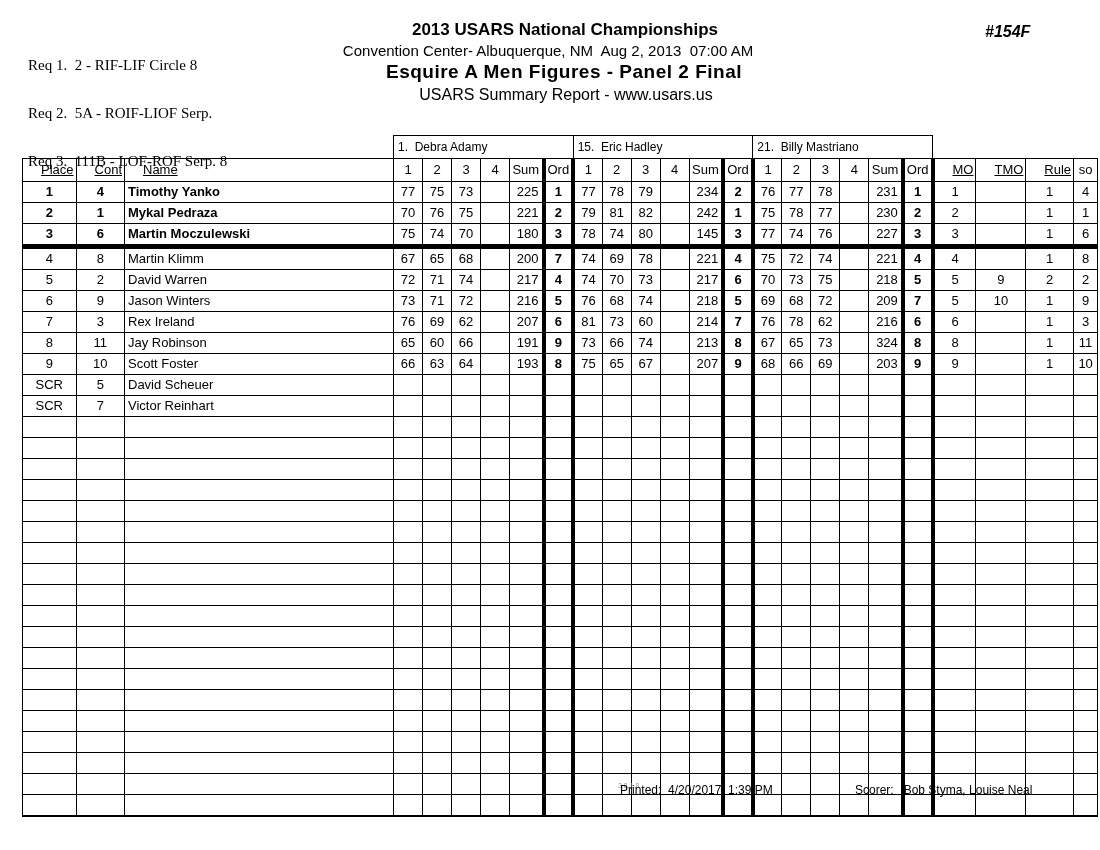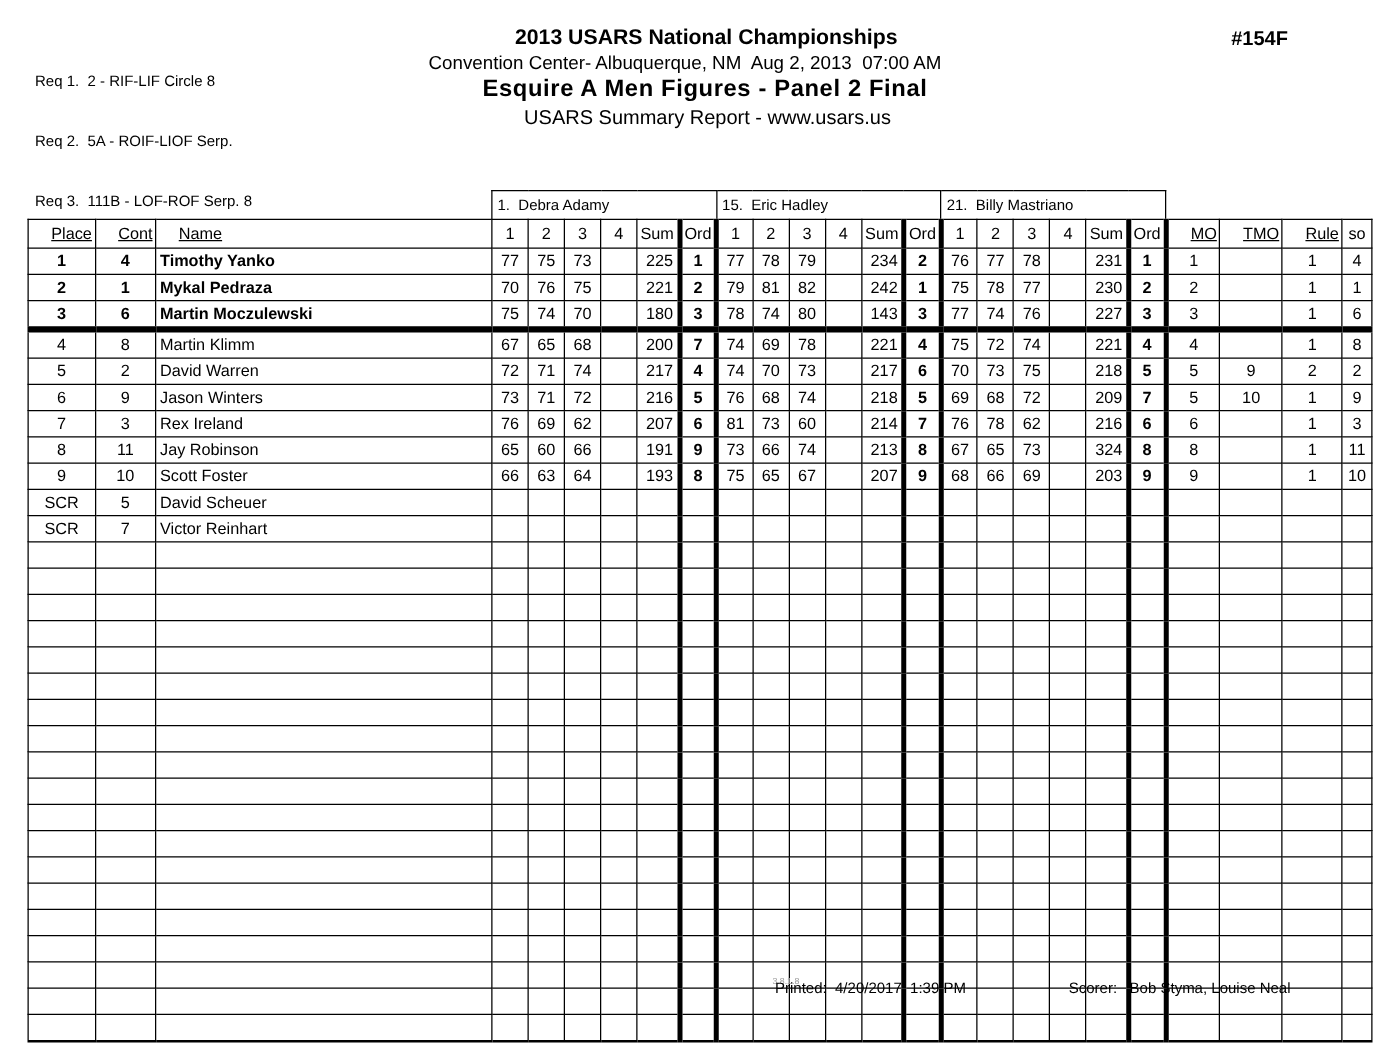--- a/index.html
+++ b/index.html
@@ -2,30 +2,30 @@
 <html><head>
 <meta charset="utf-8">
 <style>
   html,body{margin:0;padding:0;}
   body{
     width:1100px;height:850px;background:#fff;color:#000;
     font-family:"Liberation Sans",sans-serif;position:relative;overflow:hidden;
   }
   .abs{position:absolute;}
   
-  #req{left:28px;top:25px;font-size:12px;line-height:16px;white-space:pre;}
+  #req{left:28px;top:25px;font-size:15px;line-height:16px;white-space:pre;font-family:Liberation Serif, serif;}
   
   #titles{left:0;top:20px;width:1096px;text-align:center;}
   #titles .t1{font-size:17px;font-weight:bold;margin-left:34px;}
   #titles .t2{font-size:15px;margin-top:2px;white-space:pre;}
   #titles .t3{font-size:19px;font-weight:bold;margin-top:2px;letter-spacing:.5px;padding-left:32px;}
   #titles .t4{font-size:16px;margin-top:3px;margin-left:36px;}
-  #evtnum{left:985px;top:23px;font-size:16px;font-weight:bold;}
+  #evtnum{left:985px;top:23px;font-size:16px;font-weight:bold;font-style:italic;}
   
-  table{position:absolute;left:22px;top:152px;border-collapse:collapse;table-layout:fixed;font-size:13px;}
+  table{position:absolute;left:22px;top:135px;border-collapse:collapse;table-layout:fixed;font-size:13px;}
   td{border:1px solid #000;height:20px;line-height:20px;padding:0 2px;overflow:hidden;white-space:pre;}
   tr.hrow td{height:22px;line-height:22px;}
   .nb{border:none;}
   .jbox{font-size:12px;text-align:left;padding-left:4px;}
   .lft{text-align:left;padding-left:18px;text-decoration:underline;}
   .ctr{text-align:center;}
   .nm{text-align:left;padding-left:3px;}
   .sum{text-align:right;padding-right:3px;}
   .ordb{border-left:4px solid #000;border-right:4px solid #000;}
   .bold{font-weight:bold;}
@@ -179,21 +179,21 @@
         <td class="ctr">75</td>
         <td class="ctr">74</td>
         <td class="ctr">70</td>
         <td class="ctr"></td>
         <td class="sum">180</td>
         <td class="ordb ctr bold">3</td>
         <td class="ctr">78</td>
         <td class="ctr">74</td>
         <td class="ctr">80</td>
         <td class="ctr"></td>
-        <td class="sum">143</td>
+        <td class="sum">145</td>
         <td class="ordb ctr bold">3</td>
         <td class="ctr">77</td>
         <td class="ctr">74</td>
         <td class="ctr">76</td>
         <td class="ctr"></td>
         <td class="sum">227</td>
         <td class="ordb ctr bold">3</td>
         <td class="ctr">3</td>
         <td class="ctr"></td>
         <td class="ctr">1</td>

